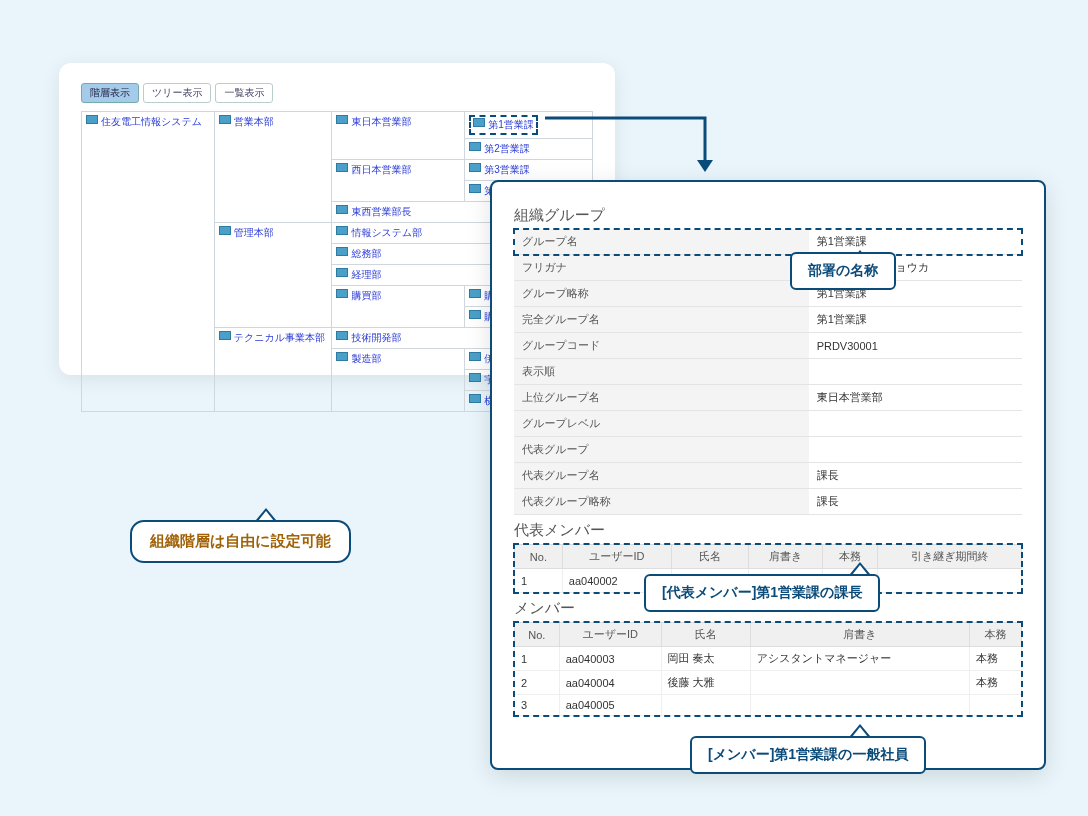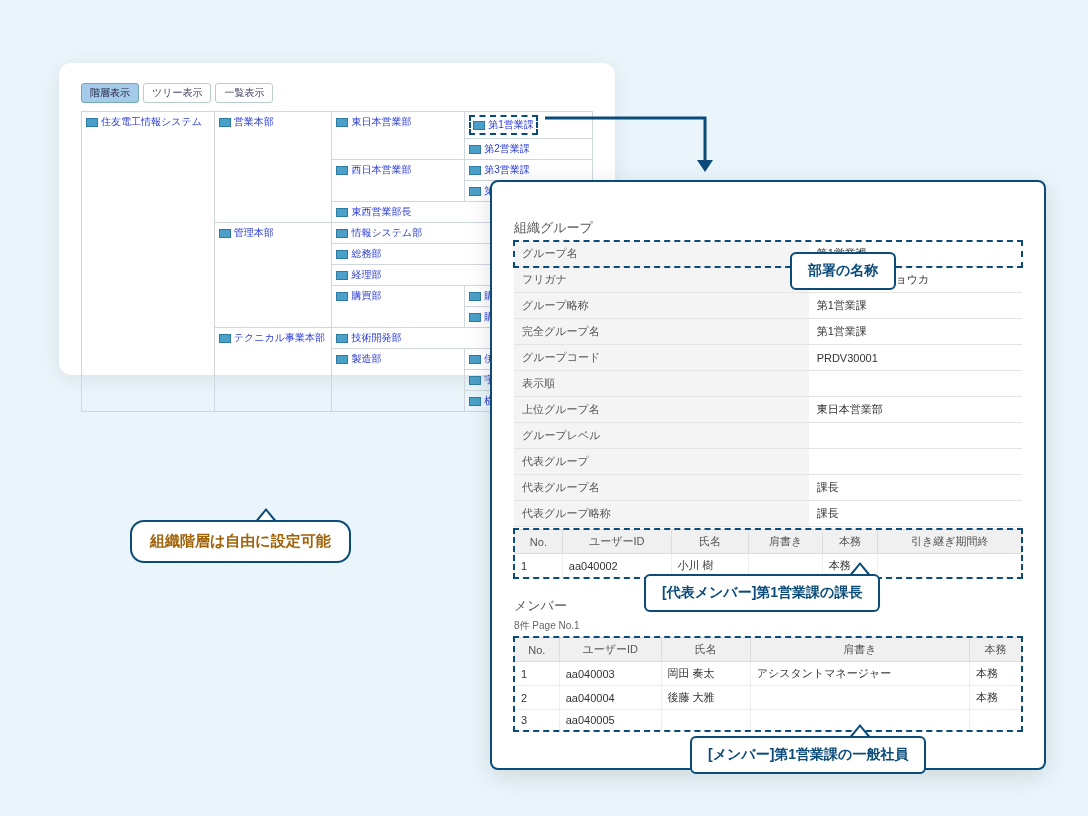--- a/index.html
+++ b/index.html
@@ -3,28 +3,28 @@
 <meta charset="utf-8">
 <style>
   *{box-sizing:border-box;margin:0;padding:0}
   body{background:#e9f5fa;font-family:"Hiragino Sans","Meiryo",sans-serif;font-size:11px;width:1088px;height:816px;position:relative;color:#333}
   .panel-left{position:absolute;left:59px;top:63px;width:556px;height:312px;background:#fff;border-radius:12px;box-shadow:0 4px 20px rgba(0,0,0,.08);padding:20px 22px}
   .tabs{display:flex;gap:4px;margin-bottom:8px}
   .tab{border:1px solid #bcc;border-radius:3px;padding:2px 8px;font-size:10px;color:#446;cursor:pointer}
   .tab.active{background:#a4cbe9;border-color:#7aa;color:#224}
   table.hier{border-collapse:collapse;width:100%}
   table.hier td{border:1px solid #cfd6dc;vertical-align:top;padding:3px 4px;font-size:10px}
-  .org-link{color:#2a3bd6;text-decoration:none;display:inline-flex;align-items:center;gap:3px}
+  .org-link{color:#2a3bd6;text-decoration:none;display:inline-flex;align-items:flex-start;gap:3px}
   .org-ico{width:12px;height:9px;background:#4aa0c8;display:inline-block;flex-shrink:0;border:1px solid #2e7ba2}
   .highlight-box{border:2px dashed #0b4b7a;padding:1px 2px;display:inline-block}
   .callout{position:absolute;background:#fff;border:2px solid #0b4b7a;border-radius:14px;padding:10px 18px;font-size:15px;color:#a16207;font-weight:600;white-space:nowrap}
   .callout-tail{position:absolute;width:0;height:0;border-left:10px solid transparent;border-right:10px solid transparent;border-bottom:12px solid #0b4b7a}
   .callout-tail::after{content:"";position:absolute;left:-8px;top:3px;border-left:8px solid transparent;border-right:8px solid transparent;border-bottom:10px solid #fff}
   .panel-right{position:absolute;left:490px;top:180px;width:556px;height:590px;background:#fff;border:2px solid #0b4b7a;border-radius:8px;box-shadow:0 6px 24px rgba(0,0,0,.12);padding:18px 22px}
-  .sec-title{font-size:13px;color:#555;margin:19px 0 4px}
+  .sec-title{font-size:15px;color:#555;margin:6px 0 4px}
   table.info{width:100%;border-collapse:collapse;font-size:11px}
   table.info tr{border-bottom:1px solid #e4e4e4}
   table.info td{padding:5px 8px}
   table.info td.lbl{width:58%;background:#f4f4f4;color:#555}
   table.info td.val{background:#fff;color:#333}
   .dash-sel{outline:2px dashed #0b4b7a;outline-offset:-1px}
   table.mem{width:100%;border-collapse:collapse;font-size:11px;margin-top:2px}
   table.mem th{background:#f0f0f0;border:1px solid #ddd;padding:4px 6px;font-weight:400;color:#555;text-align:center}
   table.mem td{border:1px solid #eee;padding:4px 6px}
   .pageinfo{font-size:10px;color:#666;margin:4px 0}
@@ -215,20 +215,21 @@
           <td class="lbl">代表グループ名</td>
           <td class="val">課長</td>
         </tr>
     <tr>
           <td class="lbl">代表グループ略称</td>
           <td class="val">課長</td>
         </tr>
   </tbody>
     </table>
 
+  <div class="sec-title">代表メンバー</div>
   <div class="dash-sel" style="padding:0">
   <table class="mem">
     <tbody>
           <tr>
             <th>No.</th>
             <th>ユーザーID</th>
             <th>氏名</th>
             <th>肩書き</th>
             <th>本務</th>
             <th>引き継ぎ期間終</th>
@@ -239,21 +240,20 @@
             <td>小川 樹</td>
             <td></td>
             <td>本務</td>
             <td></td>
           </tr>
   </tbody>
       </table>
   </div>
 
   <div class="sec-title">メンバー</div>
-  <div class="pageinfo">8件 Page No.1</div>
   <div class="dash-sel" style="padding:0">
   <table class="mem">
     <tbody>
           <tr>
             <th>No.</th>
             <th>ユーザーID</th>
             <th>氏名</th>
             <th>肩書き</th>
             <th>本務</th>
           </tr>

